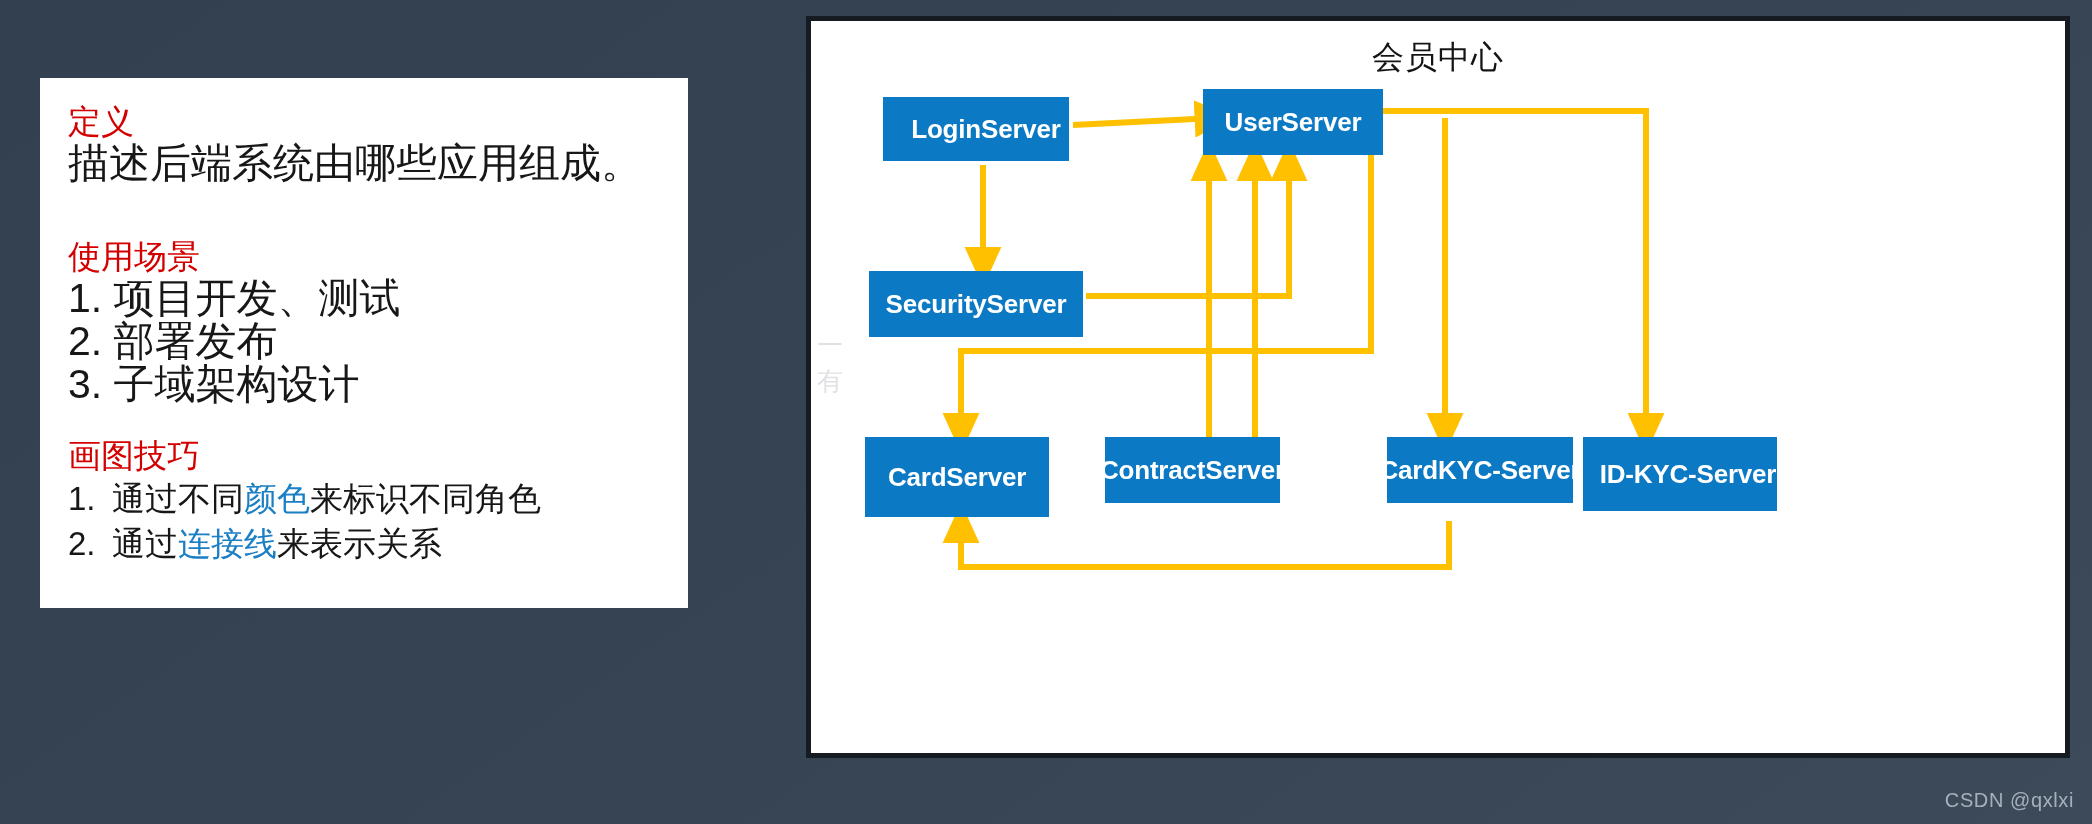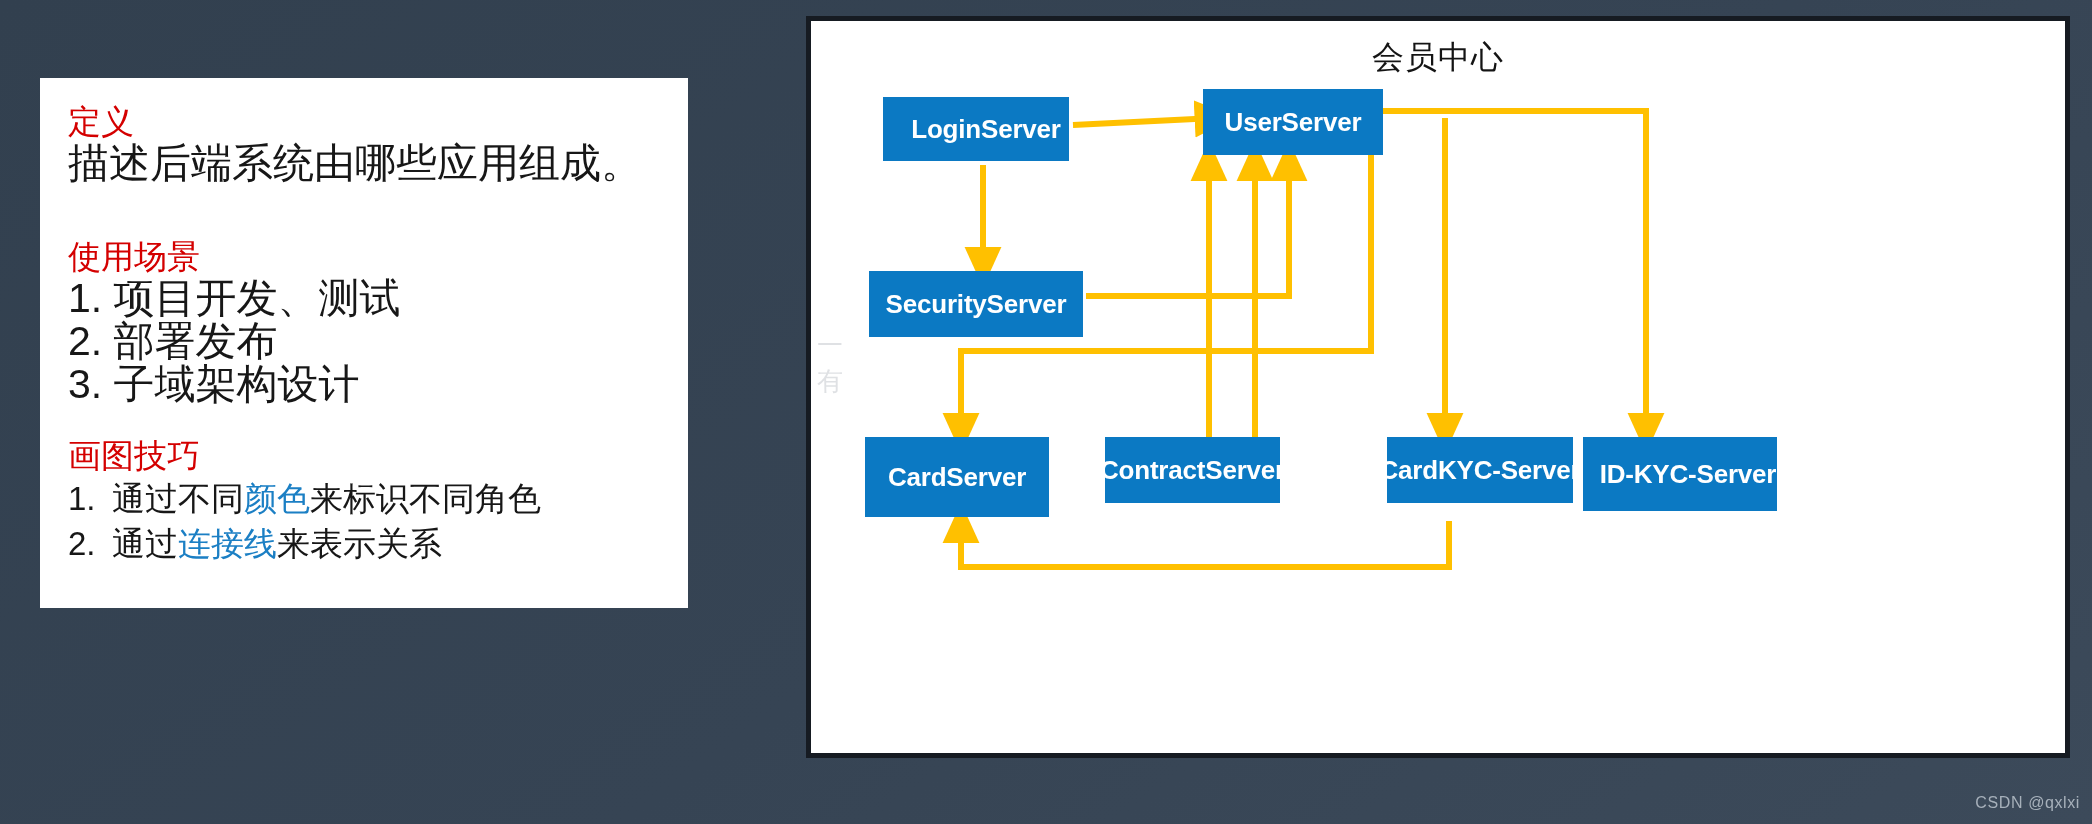--- a/index.html
+++ b/index.html
@@ -113,24 +113,24 @@
     position: absolute;
     left: 0; top: 0;
     width: 100%;
     height: 100%;
     pointer-events: none;
   }
 
   
   .csdn-watermark {
     position: absolute;
-    right: 12px;
+    right: 18px;
     bottom: 12px;
     color: #b9c2cb;
-    font-size: 16px;
+    font-size: 20px;
     letter-spacing: 0.6px;
     opacity: 0.85;
   }
 </style>
 </head>
 <body>
 
 <div class="stage">
 
   <div class="notes-card">

